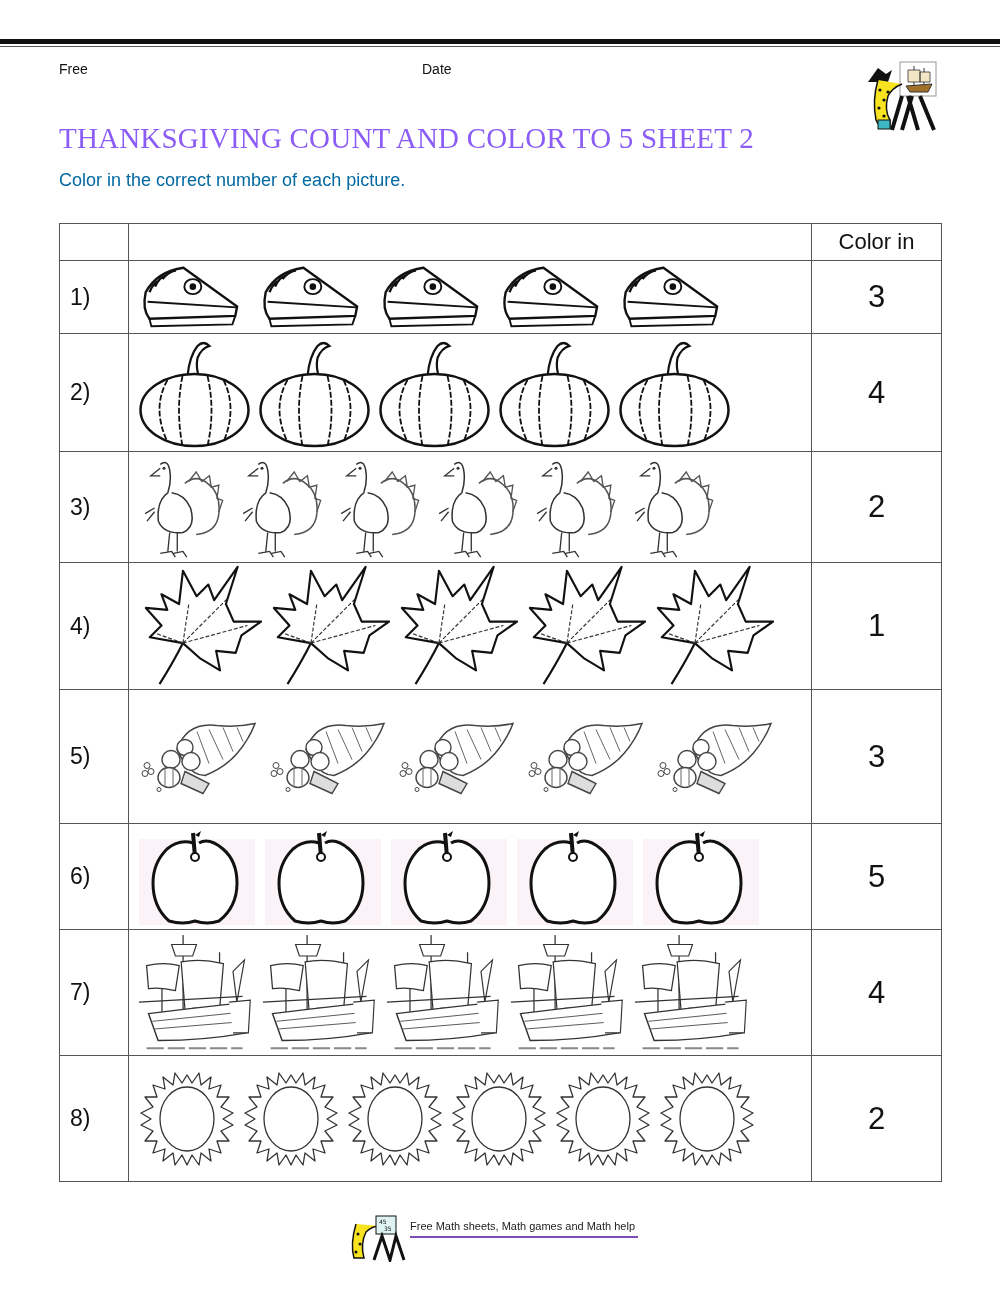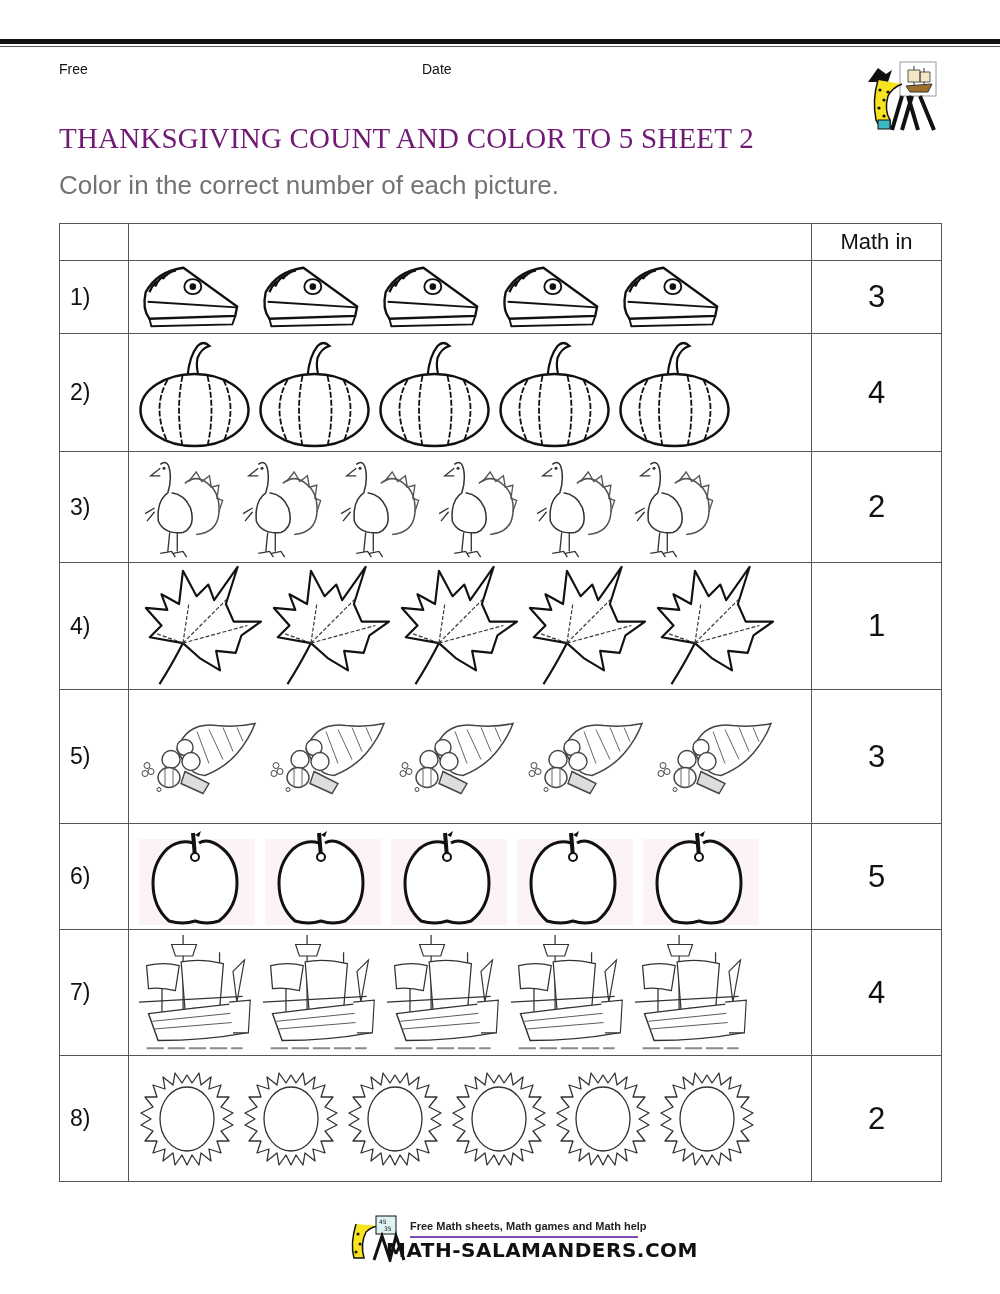--- a/index.html
+++ b/index.html
@@ -5,37 +5,37 @@
   html, body { margin: 0; padding: 0; background: #fff; }
   body { width: 1000px; height: 1294px; position: relative; overflow: hidden;
          font-family: "Liberation Sans", "DejaVu Sans", sans-serif; color: #111; }
   .rule-thick { position: absolute; left: 0; top: 39px; width: 1000px; height: 5px; background: #111; }
   .rule-thin  { position: absolute; left: 0; top: 46px; width: 1000px; height: 1px; background: #555; }
   .lbl { position: absolute; top: 61px; font-size: 14px; color: #111; }
   .lbl-name { left: 59px; }
   .lbl-date { left: 422px; }
   .logo-top { position: absolute; left: 862px; top: 60px; width: 80px; height: 72px; }
   .title { position: absolute; left: 59px; top: 122px; font-family: "Liberation Serif", "DejaVu Serif", serif;
-           font-size: 29px; color: #701a75; letter-spacing: 0.2px; white-space: nowrap; }
-  .subtitle { position: absolute; left: 59px; top: 170px; font-size: 26px; color: #737373; white-space: nowrap; }
+           font-size: 29px; color: #8b5cf6; letter-spacing: 0.2px; white-space: nowrap; }
+  .subtitle { position: absolute; left: 59px; top: 170px; font-size: 18px; color: #0369a1; white-space: nowrap; }
 
   table.sheet { position: absolute; left: 59px; top: 223px; border-collapse: collapse; width: 882px; table-layout: fixed; }
   table.sheet td { border: 1.3px solid #555; padding: 0; vertical-align: middle; }
   .c-num { width: 68px; }
   .c-pic { width: 682px; }
   .c-cnt { width: 129px; text-align: center; }
   .hdr-row { height: 37px; }
   .hdr-cnt { font-size: 22px; color: #111; }
   .num { font-size: 23px; padding-left: 10px !important; }
   .cnt { font-size: 31px; }
   .pics { display: flex; align-items: center; padding-left: 8px; height: 100%; }
   .pics svg { flex: none; }
 
   .footer { position: absolute; left: 346px; top: 1214px; width: 300px; height: 50px; }
-  .footer .ftxt { position: absolute; left: 64px; top: 6px; font-size: 11px; font-weight: bold; color: #222; white-space: nowrap; }
+  .footer .ftxt { position: absolute; left: 64px; top: 6px; font-size: 11px; font-weight: normal; color: #222; white-space: nowrap; }
   .footer .fline { position: absolute; left: 64px; top: 22px; width: 228px; height: 2px; background: #7a4bb0; }
   .footer .fsite { position: absolute; left: 40px; top: 24px; font-size: 20px; font-weight: bold; color: #111;
                    font-family: "DejaVu Sans", sans-serif; letter-spacing: 0.5px; white-space: nowrap; }
 </style>
 </head>
 <body>
 
 <svg width="0" height="0" style="position:absolute">
   <defs>
     <symbol id="pie" viewBox="0 0 110 70">
@@ -140,21 +140,21 @@
   </svg>
 
 <div class="title">THANKSGIVING COUNT AND COLOR TO 5 SHEET 2</div>
 <div class="subtitle">Color in the correct number of each picture.</div>
 
 <table class="sheet">
   <tbody>
       <tr class="hdr-row">
     <td class="c-num"></td>
     <td class="c-pic"></td>
-    <td class="c-cnt hdr-cnt">Math in</td>
+    <td class="c-cnt hdr-cnt">Color in</td>
   </tr>
 
   <tr style="height:73px">
     <td class="c-num num">1)</td>
     <td class="c-pic">
       <div class="pics" style="gap:10px;padding-left:6px">
         <svg width="110" height="66">
               <use href="#pie"></use>
             </svg>
         <svg width="110" height="66">
@@ -349,14 +349,13 @@
   </tr>
 </tbody>
   </table>
 
 <div class="footer">
   <svg style="position:absolute;left:0;top:0" width="60" height="48" viewBox="0 0 60 48">
       <use href="#logo-small"></use>
     </svg>
   <div class="ftxt">Free Math sheets, Math games and Math help</div>
   <div class="fline"></div>
-  <div class="fsite">MATH-SALAMANDERS.COM</div>
 </div>
 
 </body></html>

